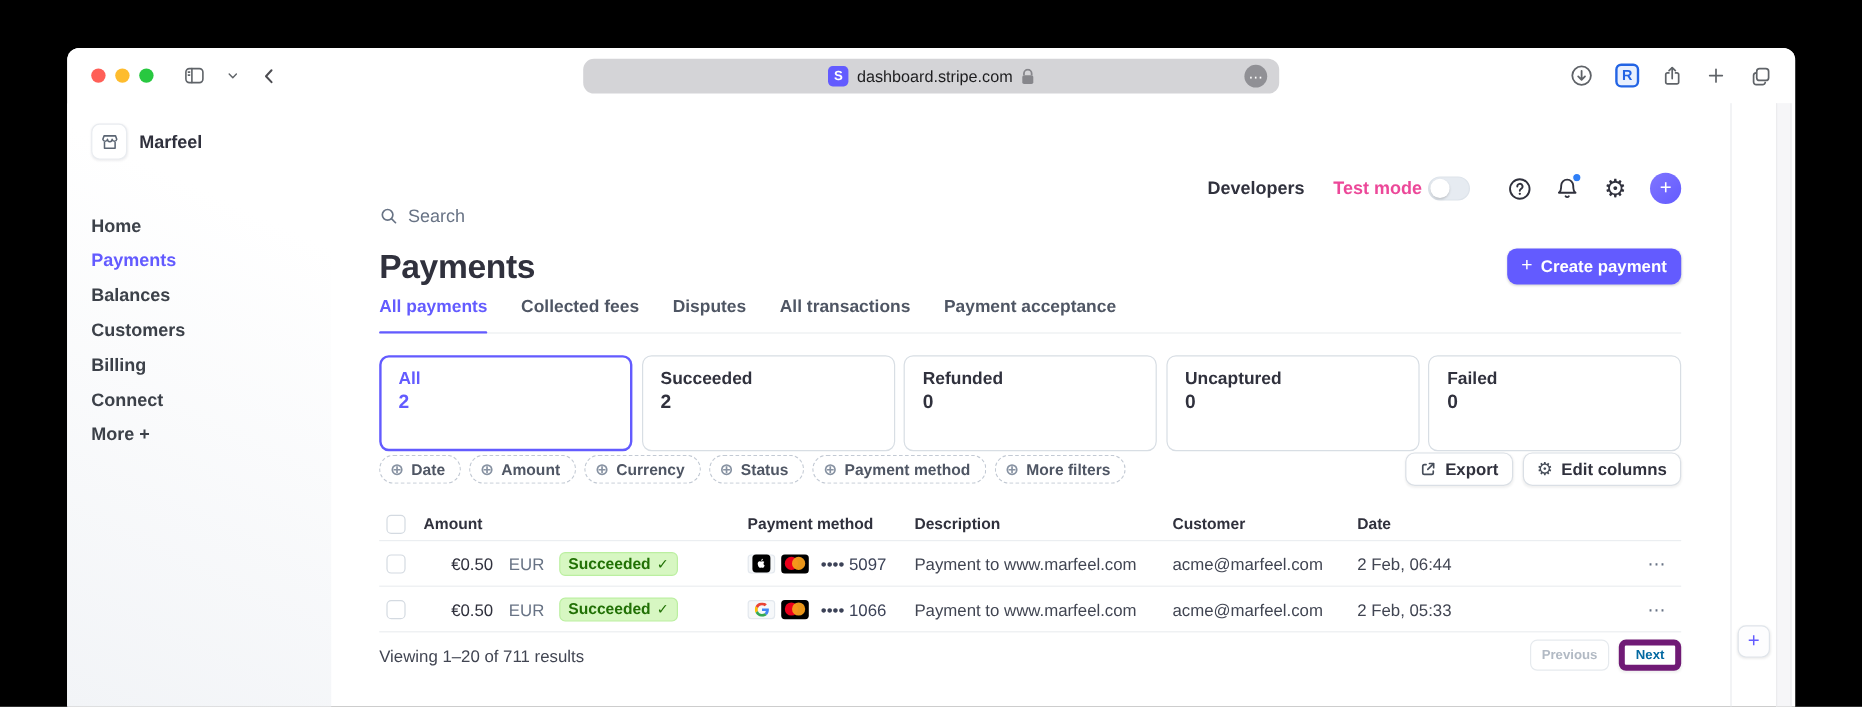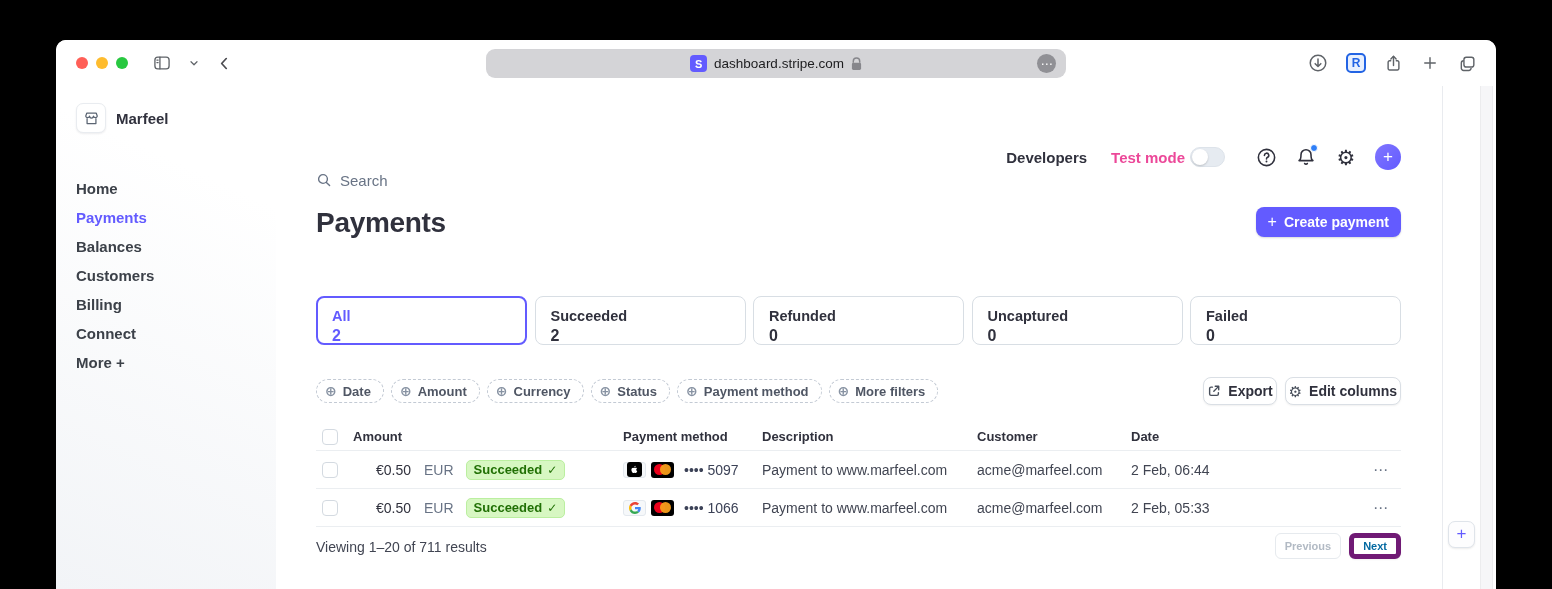--- a/index.html
+++ b/index.html
@@ -55,32 +55,32 @@
   .create-plus{font-size:16px;font-weight:500;line-height:1;padding-bottom:1px;}
 
   
   .tabs{position:absolute;left:0;top:162px;width:1085px;height:30px;border-bottom:1px solid #ebeef1;display:flex;gap:28px;}
   .tab{font-size:14.5px;font-weight:600;color:#4f5664;padding-bottom:12px;position:relative;cursor:pointer;white-space:nowrap;}
   .tab.active{color:#635bff;}
   .tab.active::after{content:"";position:absolute;left:0;right:0;bottom:-1px;height:2px;background:#635bff;border-radius:2px;}
 
   
   .cards{position:absolute;left:0;top:210px;display:flex;gap:7.5px;}
-  .card{width:211px;height:49px;border:1px solid #d8dee4;border-radius:8px;padding:11px 15px;background:#fff;cursor:pointer;}
+  .card{width:211px;height:80px;border:1px solid #d8dee4;border-radius:8px;padding:11px 15px;background:#fff;cursor:pointer;}
   .card.active{border:2px solid #635bff;padding:10px 14px;}
   .card-label{font-size:14.5px;font-weight:600;color:#30313d;margin-bottom:3px;}
   .card-count{font-size:16px;font-weight:700;color:#30313d;}
   .card.active .card-label,.card.active .card-count{color:#635bff;}
 
   
   .pills{position:absolute;left:0;top:293px;display:flex;gap:7px;}
   .pill{height:24px;border:1px dashed #c3cad4;border-radius:13px;display:flex;align-items:center;gap:6px;padding:0 12px 0 8px;font-size:13px;font-weight:600;color:#4f5664;background:#fff;cursor:pointer;white-space:nowrap;}
   .pill-plus{color:#8792a2;font-size:14px;line-height:1;}
   .actions{position:absolute;right:0;top:291px;display:flex;gap:8px;}
-  .act-btn{height:28px;border:1px solid #dadfe5;border-radius:8px;background:#fff;display:flex;align-items:center;gap:7px;padding:0 3px;font-size:14px;font-weight:600;color:#30313d;box-shadow:0 1px 2px rgba(0,0,0,.06);cursor:pointer;}
+  .act-btn{height:28px;border:1px solid #dadfe5;border-radius:8px;background:#fff;display:flex;align-items:center;gap:7px;padding:0 11px;font-size:14px;font-weight:600;color:#30313d;box-shadow:0 1px 2px rgba(0,0,0,.06);cursor:pointer;}
   .ec-gear{font-size:15px;line-height:1;color:#474e5a;}
 
   
   .trow{display:grid;grid-template-columns:30px 277px 139px 215px 154px 155px 1fr;align-items:center;border-bottom:1px solid #ebeef1;}
   .thead{position:absolute;left:0;top:337px;width:1085px;height:28px;font-size:13px;font-weight:600;color:#30313d;}
   .row1{position:absolute;left:0;top:365px;width:1085px;height:38px;}
   .row2{position:absolute;left:0;top:403px;width:1085px;height:38px;}
   .cb{width:16px;height:16px;border:1.5px solid #d4dae1;border-radius:4px;background:#fff;margin-left:6px;cursor:pointer;}
   .th-amount{padding-left:7px;}
   .amount-cell{display:flex;align-items:center;}
@@ -256,20 +256,27 @@
           </span>
         <span class="avatar">+</span>
       </div>
 
       <h1 class="page-title">Payments</h1>
       <div class="create-btn">
         <span class="create-plus">+</span>
         <span>Create payment</span>
       </div>
 
+      <div class="tabs">
+        <span class="tab active">All payments</span>
+        <span class="tab">Collected fees</span>
+        <span class="tab">Disputes</span>
+        <span class="tab">All transactions</span>
+        <span class="tab">Payment acceptance</span>
+      </div>
 
       <div class="cards">
         <div class="card active">
           <div class="card-label">All</div>
           <div class="card-count">2</div>
         </div>
         <div class="card">
           <div class="card-label">Succeeded</div>
           <div class="card-count">2</div>
         </div>

